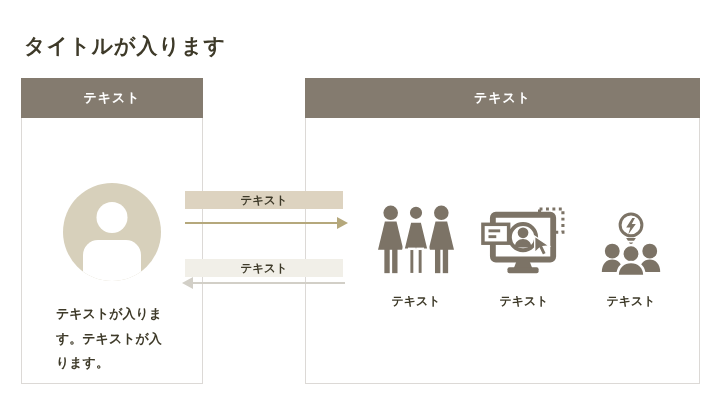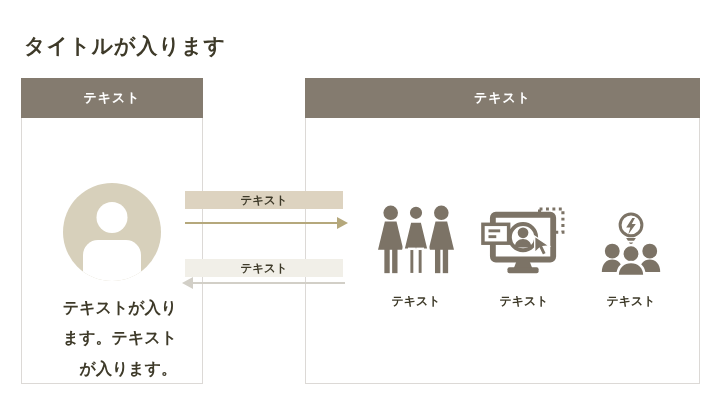--- a/index.html
+++ b/index.html
@@ -20,22 +20,22 @@
   .panel-header{height:40px;line-height:40px;background:var(--header-bg);color:#fff;
                 text-align:center;font-size:13px;font-weight:700;letter-spacing:1px;
                 margin:-1px -1px 0 -1px;}
   
   .avatar{position:absolute;left:50%;top:104px;transform:translateX(-50%);
           width:98px;height:98px;border-radius:50%;background:var(--avatar-bg);overflow:hidden;}
   .avatar-head{position:absolute;left:50%;top:19px;transform:translateX(-50%);
                width:31px;height:31px;border-radius:50%;background:#fff;}
   .avatar-body{position:absolute;left:50%;top:57px;transform:translateX(-50%);
                width:58px;height:45px;border-radius:15px 15px 0 0;background:#fff;}
-  .panel-text{position:absolute;left:0;right:0;top:206px;margin:8px;padding:0 17px;
-              font-size:16px;line-height:1.9;font-weight:600;text-align:right;}
+  .panel-text{position:absolute;left:0;right:0;top:206px;margin:17px;padding:0 17px;
+              font-size:13px;line-height:1.9;font-weight:600;text-align:left;}
   
   .flow-label{position:absolute;left:185px;width:158px;height:18px;line-height:18px;
               text-align:center;font-size:11.5px;font-weight:700;color:var(--title-text);z-index:3;}
   .flow-label.top{top:191px;background:var(--label-forward-bg);}
   .flow-label.bottom{top:259px;background:var(--label-back-bg);}
   .arrow-line{position:absolute;height:2px;z-index:3;}
   .arrow-line.forward{left:185px;top:222px;width:153px;background:var(--arrow-forward);}
   .arrow-line.backward{left:193px;top:282px;width:152px;background:var(--arrow-back);}
   .arrow-head{position:absolute;width:0;height:0;z-index:3;}
   .arrow-head.forward{left:337px;top:217px;border-left:11px solid var(--arrow-forward);

